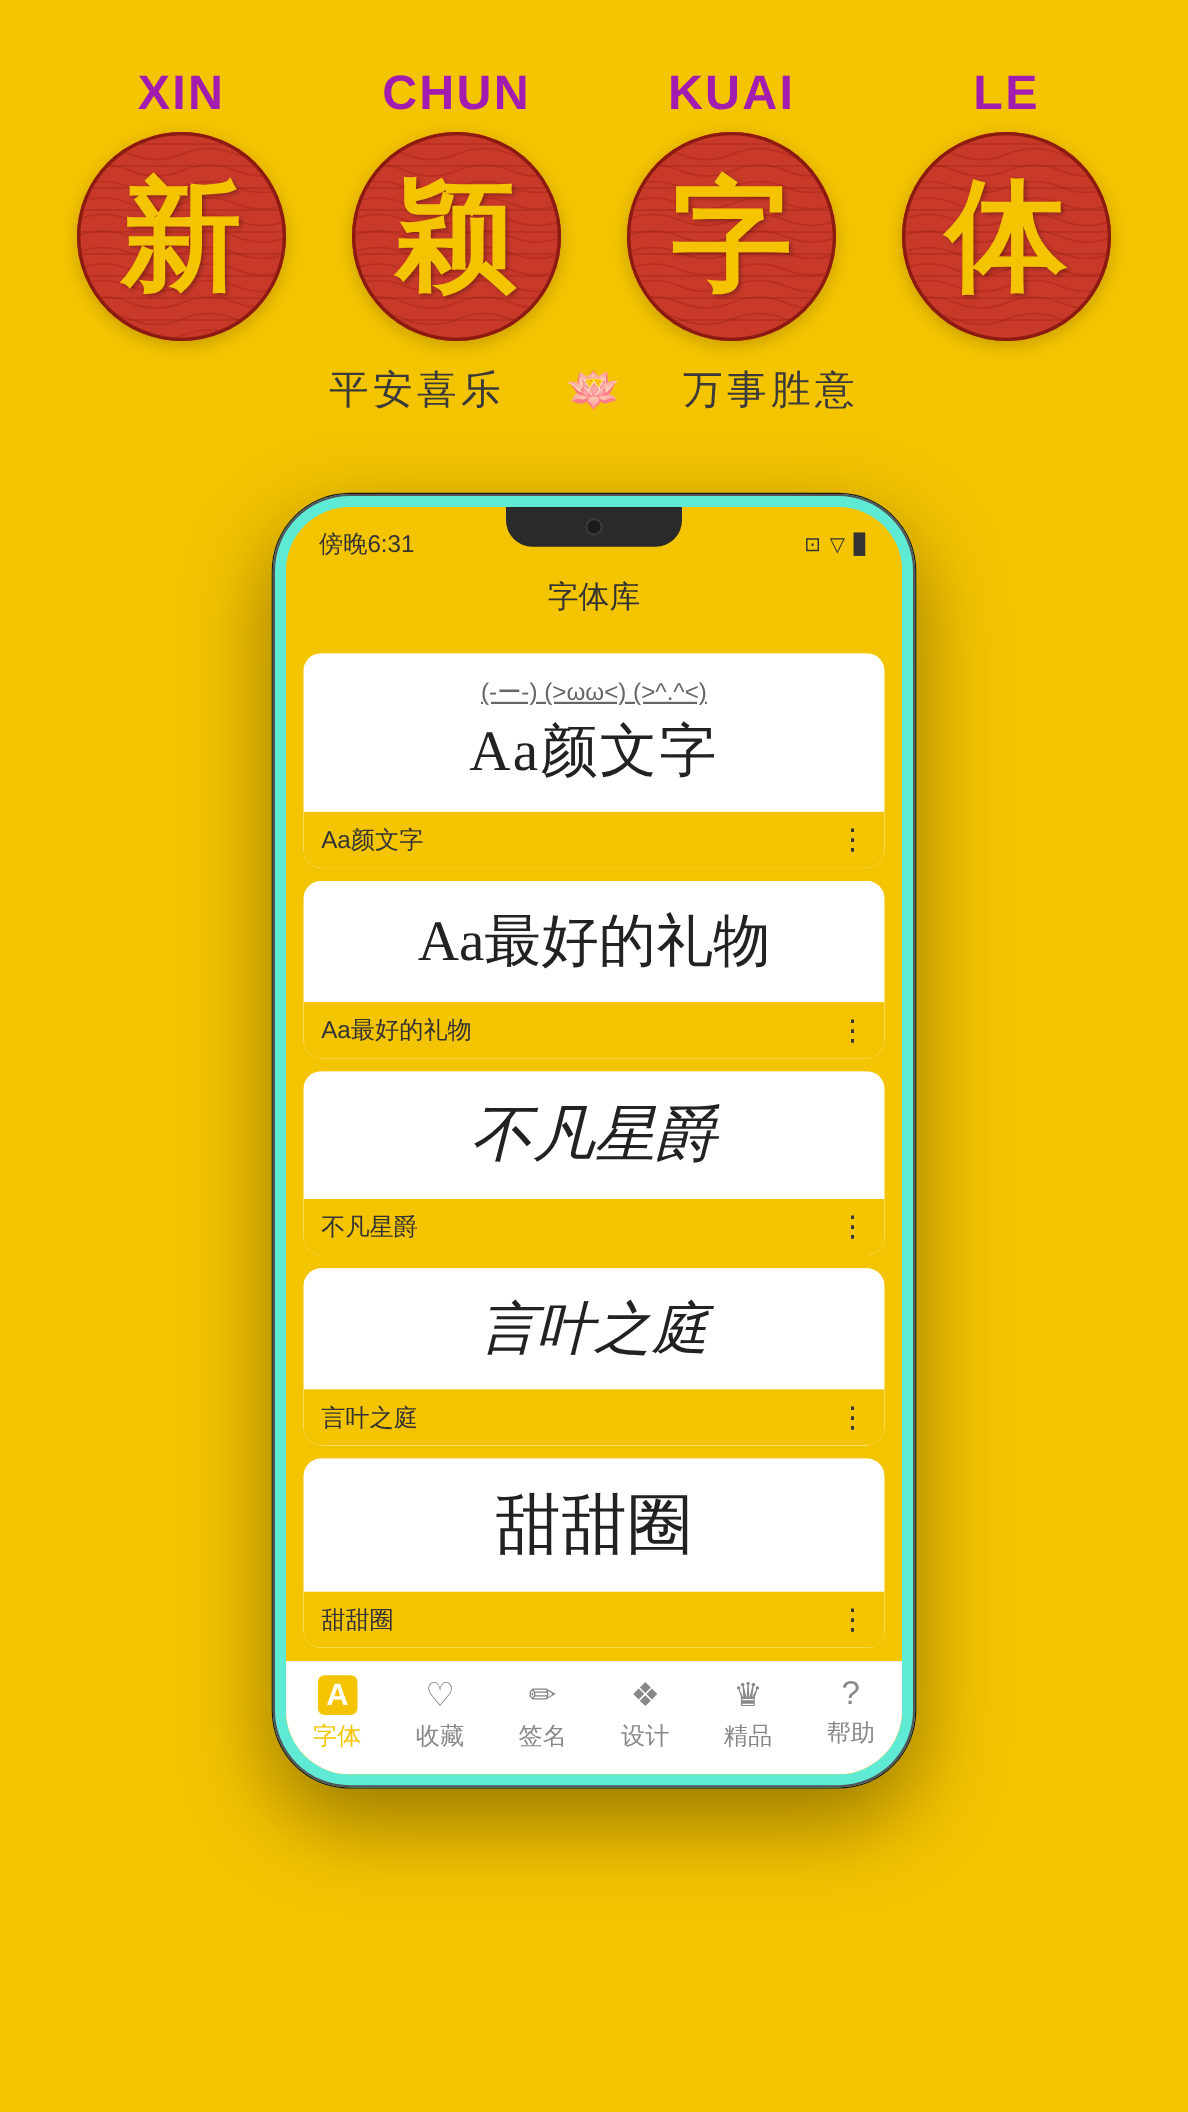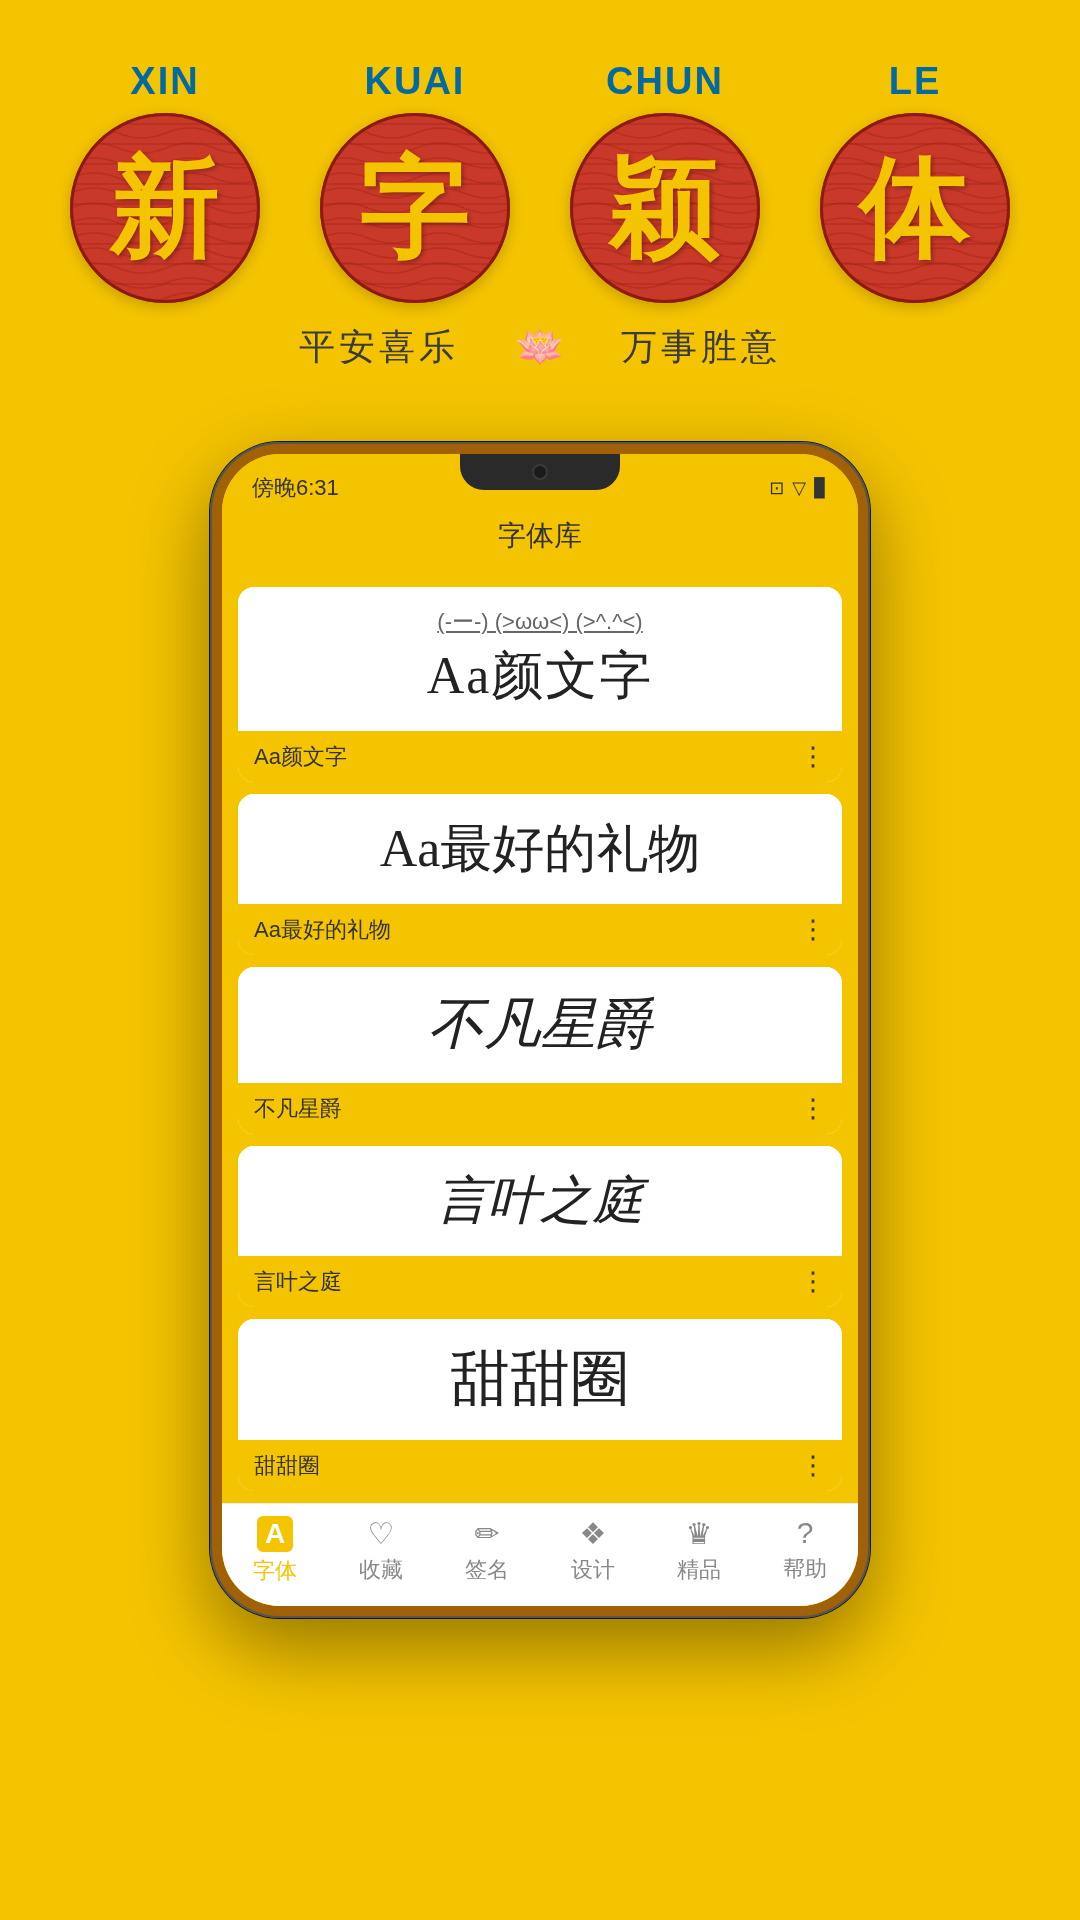--- a/index.html
+++ b/index.html
@@ -26,23 +26,23 @@
     }
 
     .pinyin-item {
       display: flex;
       flex-direction: column;
       align-items: center;
       gap: 10px;
     }
 
     .pinyin-label {
-      font-size: 38px;
+      font-size: 44px;
       font-weight: 600;
-      color: #0369a1;
+      color: #a21caf;
       letter-spacing: 2px;
     }
 
     .chinese-circle {
       width: 190px;
       height: 190px;
       border-radius: 50%;
       background: #C8392A;
       display: flex;
       align-items: center;
@@ -112,22 +112,22 @@
 
     
     .phone-wrapper {
       display: flex;
       justify-content: center;
       margin-top: 30px;
       padding-bottom: 60px;
     }
 
     .phone-frame {
-      width: 660px;
-      background: #a16207;
+      width: 584px;
+      background: #5eead4;
       border-radius: 70px;
       padding: 12px;
       box-shadow: 
         0 30px 80px rgba(0,0,0,0.4),
         inset 0 0 0 2px #555,
         0 0 0 1px #1a1a1a;
       position: relative;
     }
 
     .phone-screen {
@@ -341,20 +341,44 @@
             <path d="M0,110 Q24,100 48,110 Q72,120 96,110 Q120,100 144,110 Q168,120 192,110"></path>
             <path d="M0,125 Q24,115 48,125 Q72,135 96,125 Q120,115 144,125 Q168,135 192,125"></path>
             <path d="M0,140 Q24,130 48,140 Q72,150 96,140 Q120,130 144,140 Q168,150 192,140"></path>
             <path d="M0,155 Q24,145 48,155 Q72,165 96,155 Q120,145 144,155 Q168,165 192,155"></path>
             <path d="M0,170 Q24,160 48,170 Q72,180 96,170 Q120,160 144,170 Q168,180 192,170"></path>
             <path d="M0,185 Q24,175 48,185 Q72,195 96,185 Q120,175 144,185 Q168,195 192,185"></path>
           </g>
           <circle cx="95" cy="95" r="95" fill="none" stroke="#8B1A10" stroke-width="6"></circle>
         </svg>
         <span class="chinese-char">新</span>
+      </div>
+    </div>
+
+    <div class="pinyin-item">
+      <span class="pinyin-label">CHUN</span>
+      <div class="chinese-circle">
+        <svg class="wave-svg" viewBox="0 0 190 190" xmlns="http://www.w3.org/2000/svg">
+          <circle cx="95" cy="95" r="95" fill="#C8392A"></circle>
+          <g opacity="0.4" fill="none" stroke="#a02010" stroke-width="1.5">
+            <path d="M0,20 Q24,10 48,20 Q72,30 96,20 Q120,10 144,20 Q168,30 192,20"></path>
+            <path d="M0,35 Q24,25 48,35 Q72,45 96,35 Q120,25 144,35 Q168,45 192,35"></path>
+            <path d="M0,50 Q24,40 48,50 Q72,60 96,50 Q120,40 144,50 Q168,60 192,50"></path>
+            <path d="M0,65 Q24,55 48,65 Q72,75 96,65 Q120,55 144,65 Q168,75 192,65"></path>
+            <path d="M0,80 Q24,70 48,80 Q72,90 96,80 Q120,70 144,80 Q168,90 192,80"></path>
+            <path d="M0,95 Q24,85 48,95 Q72,105 96,95 Q120,85 144,95 Q168,105 192,95"></path>
+            <path d="M0,110 Q24,100 48,110 Q72,120 96,110 Q120,100 144,110 Q168,120 192,110"></path>
+            <path d="M0,125 Q24,115 48,125 Q72,135 96,125 Q120,115 144,125 Q168,135 192,125"></path>
+            <path d="M0,140 Q24,130 48,140 Q72,150 96,140 Q120,130 144,140 Q168,150 192,140"></path>
+            <path d="M0,155 Q24,145 48,155 Q72,165 96,155 Q120,145 144,155 Q168,165 192,155"></path>
+            <path d="M0,170 Q24,160 48,170 Q72,180 96,170 Q120,160 144,170 Q168,180 192,170"></path>
+          </g>
+          <circle cx="95" cy="95" r="95" fill="none" stroke="#8B1A10" stroke-width="6"></circle>
+        </svg>
+        <span class="chinese-char">颖</span>
       </div>
     </div>
 
     <div class="pinyin-item">
       <span class="pinyin-label">KUAI</span>
       <div class="chinese-circle">
         <svg class="wave-svg" viewBox="0 0 190 190" xmlns="http://www.w3.org/2000/svg">
           <circle cx="95" cy="95" r="95" fill="#C8392A"></circle>
           <g opacity="0.4" fill="none" stroke="#a02010" stroke-width="1.5">
             <path d="M0,20 Q24,10 48,20 Q72,30 96,20 Q120,10 144,20 Q168,30 192,20"></path>
@@ -365,44 +389,20 @@
             <path d="M0,95 Q24,85 48,95 Q72,105 96,95 Q120,85 144,95 Q168,105 192,95"></path>
             <path d="M0,110 Q24,100 48,110 Q72,120 96,110 Q120,100 144,110 Q168,120 192,110"></path>
             <path d="M0,125 Q24,115 48,125 Q72,135 96,125 Q120,115 144,125 Q168,135 192,125"></path>
             <path d="M0,140 Q24,130 48,140 Q72,150 96,140 Q120,130 144,140 Q168,150 192,140"></path>
             <path d="M0,155 Q24,145 48,155 Q72,165 96,155 Q120,145 144,155 Q168,165 192,155"></path>
             <path d="M0,170 Q24,160 48,170 Q72,180 96,170 Q120,160 144,170 Q168,180 192,170"></path>
           </g>
           <circle cx="95" cy="95" r="95" fill="none" stroke="#8B1A10" stroke-width="6"></circle>
         </svg>
         <span class="chinese-char">字</span>
-      </div>
-    </div>
-
-    <div class="pinyin-item">
-      <span class="pinyin-label">CHUN</span>
-      <div class="chinese-circle">
-        <svg class="wave-svg" viewBox="0 0 190 190" xmlns="http://www.w3.org/2000/svg">
-          <circle cx="95" cy="95" r="95" fill="#C8392A"></circle>
-          <g opacity="0.4" fill="none" stroke="#a02010" stroke-width="1.5">
-            <path d="M0,20 Q24,10 48,20 Q72,30 96,20 Q120,10 144,20 Q168,30 192,20"></path>
-            <path d="M0,35 Q24,25 48,35 Q72,45 96,35 Q120,25 144,35 Q168,45 192,35"></path>
-            <path d="M0,50 Q24,40 48,50 Q72,60 96,50 Q120,40 144,50 Q168,60 192,50"></path>
-            <path d="M0,65 Q24,55 48,65 Q72,75 96,65 Q120,55 144,65 Q168,75 192,65"></path>
-            <path d="M0,80 Q24,70 48,80 Q72,90 96,80 Q120,70 144,80 Q168,90 192,80"></path>
-            <path d="M0,95 Q24,85 48,95 Q72,105 96,95 Q120,85 144,95 Q168,105 192,95"></path>
-            <path d="M0,110 Q24,100 48,110 Q72,120 96,110 Q120,100 144,110 Q168,120 192,110"></path>
-            <path d="M0,125 Q24,115 48,125 Q72,135 96,125 Q120,115 144,125 Q168,135 192,125"></path>
-            <path d="M0,140 Q24,130 48,140 Q72,150 96,140 Q120,130 144,140 Q168,150 192,140"></path>
-            <path d="M0,155 Q24,145 48,155 Q72,165 96,155 Q120,145 144,155 Q168,165 192,155"></path>
-            <path d="M0,170 Q24,160 48,170 Q72,180 96,170 Q120,160 144,170 Q168,180 192,170"></path>
-          </g>
-          <circle cx="95" cy="95" r="95" fill="none" stroke="#8B1A10" stroke-width="6"></circle>
-        </svg>
-        <span class="chinese-char">颖</span>
       </div>
     </div>
 
     <div class="pinyin-item">
       <span class="pinyin-label">LE</span>
       <div class="chinese-circle">
         <svg class="wave-svg" viewBox="0 0 190 190" xmlns="http://www.w3.org/2000/svg">
           <circle cx="95" cy="95" r="95" fill="#C8392A"></circle>
           <g opacity="0.4" fill="none" stroke="#a02010" stroke-width="1.5">
             <path d="M0,20 Q24,10 48,20 Q72,30 96,20 Q120,10 144,20 Q168,30 192,20"></path>

